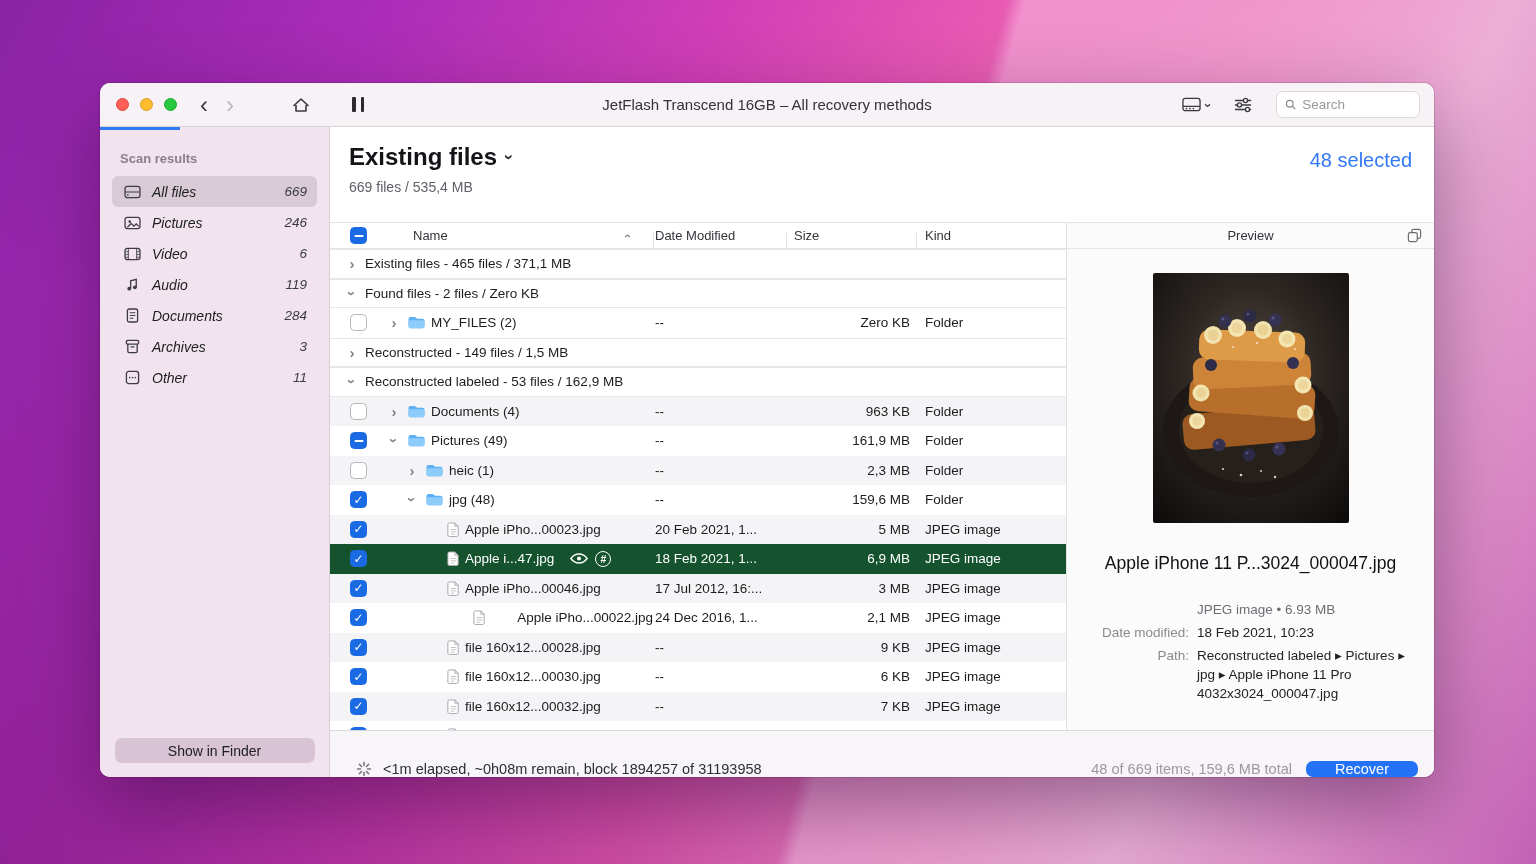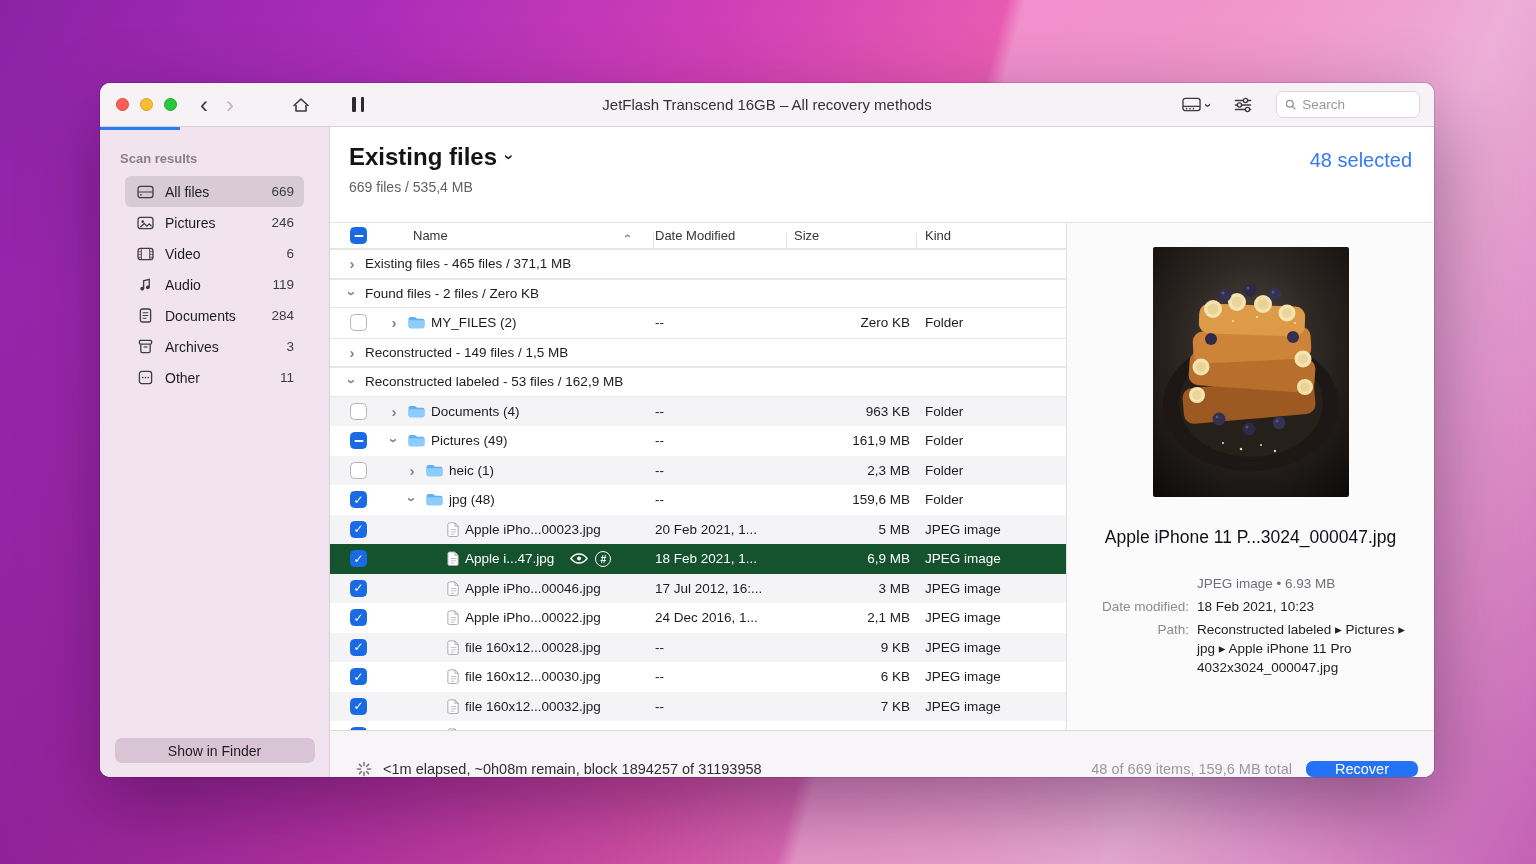--- a/index.html
+++ b/index.html
@@ -58,21 +58,21 @@
   
   .window-body { flex: 1; display: flex; min-height: 0; }
 
   
   .sidebar {
     width: 230px; flex: 0 0 230px; background: #f1e4ee; border-right: 1px solid #d9cdd7;
     display: flex; flex-direction: column; position: relative;
   }
   .progress-line { position: absolute; top: 0; left: 0; width: 80px; height: 3px; background: #2e7bf7; }
   .side-header { margin: 24px 0 4px 20px; font-size: 13px; font-weight: 600; color: #8a7f8c; }
-  .side-list { padding: 6px 25px; }
+  .side-list { padding: 6px 12px; font-style: italic; }
   .side-item {
     display: flex; align-items: center; height: 31px; padding: 0 10px; gap: 10px;
     border-radius: 6px; font-size: 14px; color: #1d1d1f;
   }
   .side-item.selected { background: #d8cbd6; }
   .side-icon { width: 20px; display: flex; justify-content: center; }
   .side-count { margin-left: auto; font-size: 13.5px; color: #3c3c43; }
   .side-footer { margin-top: auto; padding-bottom: 14px; display: flex; justify-content: center; }
   .finder-btn {
     width: 200px; height: 25px; border: none; border-radius: 7px; background: #d8c4d4;
@@ -581,21 +581,21 @@
     </span>
     <span class="date-cell">17 Jul 2012, 16:...</span>
     <span class="size-cell">3 MB</span>
     <span class="kind-cell">JPEG image</span>
   </div>
 
   <div class="row">
     <span class="cb-cell">
                     <span class="checkbox checked"></span>
                   </span>
-    <span class="name-cell" style="padding-left: 48px;">
+    <span class="name-cell" style="padding-left: 48px; justify-content: space-between;">
       <span class="chevron none"></span>
       <span class="row-icon">
                       <svg viewBox="0 0 13 16" width="13" height="15">
                         <path d="M2 1h6l3.5 3.5V14c0 .8-.7 1.5-1.5 1.5H2c-.8 0-1.5-.7-1.5-1.5V2.5C.5 1.7 1.2 1 2 1z" fill="#fff" stroke="#a5a3aa" stroke-width="1"></path>
                         <path d="M8 1v3.5h3.5" fill="none" stroke="#a5a3aa" stroke-width="1"></path>
                         <path d="M3.5 8h6M3.5 10.5h6M3.5 13h4" stroke="#b9b7bd" stroke-width=".9"></path>
                       </svg>
                     </span>
       <span class="row-name">Apple iPho...00022.jpg</span>
 
@@ -685,20 +685,29 @@
 
     </span>
     <span class="date-cell">--</span>
     <span class="size-cell">10 KB</span>
     <span class="kind-cell">JPEG image</span>
   </div>
 </div>
           </div>
 
           <div class="preview-pane">
+            <div class="preview-header">
+              <span>Preview</span>
+              <span class="copy-btn">
+                <svg viewBox="0 0 16 16" width="15" height="15">
+                    <rect x="5" y="1.5" width="9.5" height="9.5" rx="2" fill="none" stroke="#6e6a70" stroke-width="1.3"></rect>
+                    <rect x="1.5" y="5" width="9.5" height="9.5" rx="2" fill="#fcfbfc" stroke="#6e6a70" stroke-width="1.3"></rect>
+                  </svg>
+              </span>
+            </div>
             <div class="preview-body">
               <div class="preview-image">
                 <svg viewBox="0 0 196 250" width="196" height="250">
                   <defs>
                     <radialGradient id="pbg" cx="50%" cy="40%" r="75%">
                       <stop offset="0%" stop-color="#55493f"></stop>
                         <stop offset="45%" stop-color="#2e2824"></stop>
                         <stop offset="100%" stop-color="#0e0c0b"></stop>
                     </radialGradient>
                   </defs>

